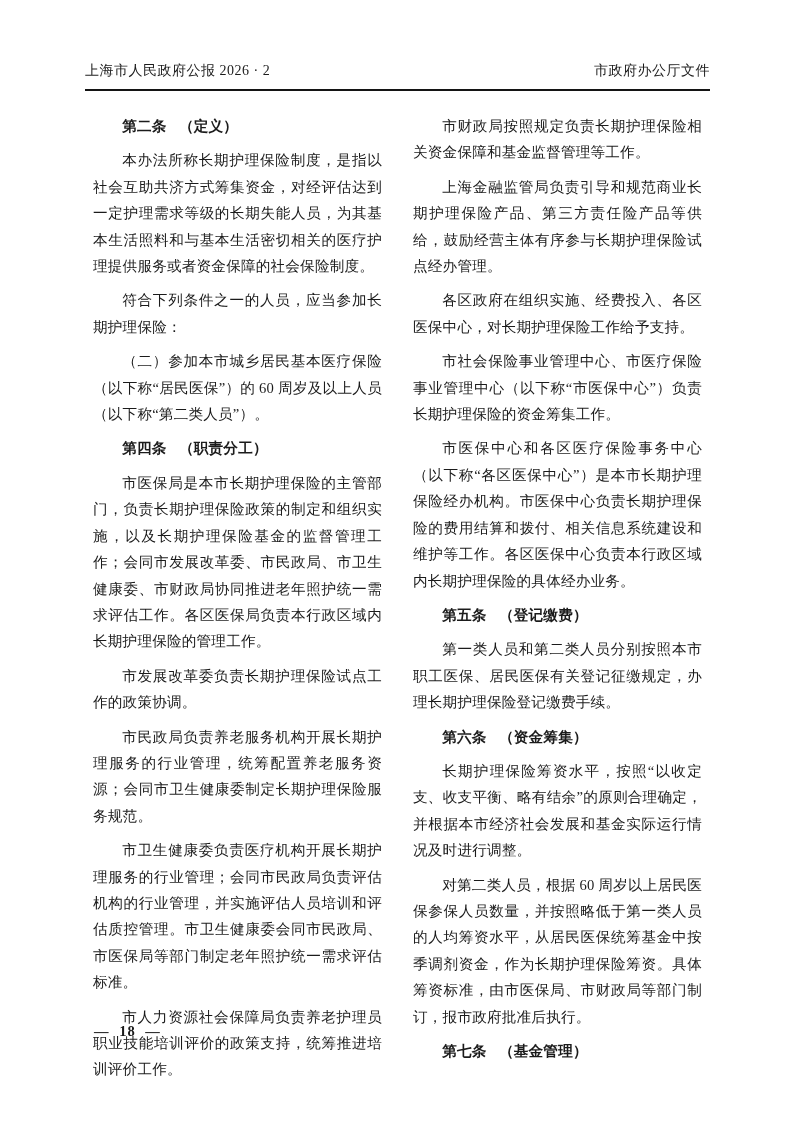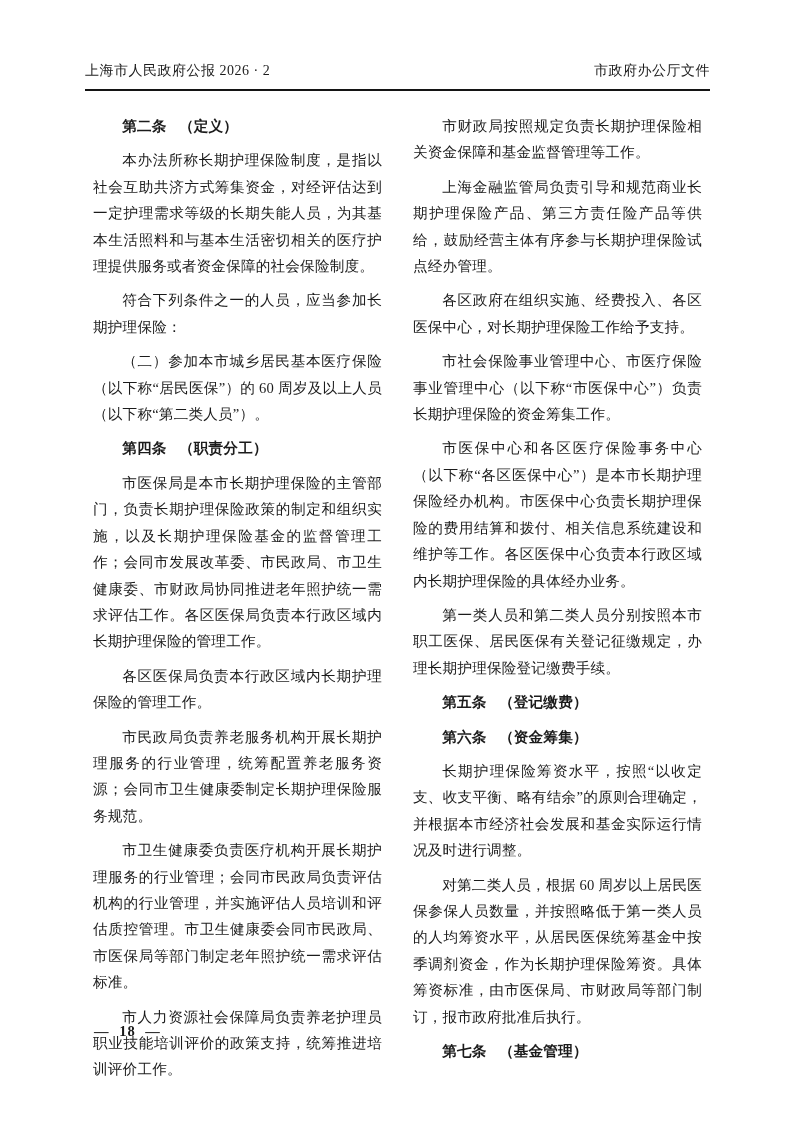--- a/index.html
+++ b/index.html
@@ -87,33 +87,33 @@
   <div class="header-rule"></div>
 
   <div class="columns">
     <div class="col">
         <p class="para heading"><span class="art-num">第二条</span><span class="art-title">（定义）</span></p>
         <p class="para body">本办法所称长期护理保险制度，是指以社会互助共济方式筹集资金，对经评估达到一定护理需求等级的长期失能人员，为其基本生活照料和与基本生活密切相关的医疗护理提供服务或者资金保障的社会保险制度。</p>
         <p class="para body">符合下列条件之一的人员，应当参加长期护理保险：</p>
         <p class="para body">（二）参加本市城乡居民基本医疗保险（以下称“居民医保”）的 60 周岁及以上人员（以下称“第二类人员”）。</p>
         <p class="para heading"><span class="art-num">第四条</span><span class="art-title">（职责分工）</span></p>
         <p class="para body">市医保局是本市长期护理保险的主管部门，负责长期护理保险政策的制定和组织实施，以及长期护理保险基金的监督管理工作；会同市发展改革委、市民政局、市卫生健康委、市财政局协同推进老年照护统一需求评估工作。各区医保局负责本行政区域内长期护理保险的管理工作。</p>
-        <p class="para body">各区医保局负责本行政区域内长期护理保险的管理工作。</p>
+        <p class="para body">市发展改革委负责长期护理保险试点工作的政策协调。</p>
         <p class="para body">市民政局负责养老服务机构开展长期护理服务的行业管理，统筹配置养老服务资源；会同市卫生健康委制定长期护理保险服务规范。</p>
         <p class="para body">市卫生健康委负责医疗机构开展长期护理服务的行业管理；会同市民政局负责评估机构的行业管理，并实施评估人员培训和评估质控管理。市卫生健康委会同市民政局、市医保局等部门制定老年照护统一需求评估标准。</p>
         <p class="para body">市人力资源社会保障局负责养老护理员职业技能培训评价的政策支持，统筹推进培训评价工作。</p>
       </div>
     <div class="col">
         <p class="para body">市财政局按照规定负责长期护理保险相关资金保障和基金监督管理等工作。</p>
         <p class="para body">上海金融监管局负责引导和规范商业长期护理保险产品、第三方责任险产品等供给，鼓励经营主体有序参与长期护理保险试点经办管理。</p>
         <p class="para body">各区政府在组织实施、经费投入、各区医保中心，对长期护理保险工作给予支持。</p>
         <p class="para body">市社会保险事业管理中心、市医疗保险事业管理中心（以下称“市医保中心”）负责长期护理保险的资金筹集工作。</p>
         <p class="para body">市医保中心和各区医疗保险事务中心（以下称“各区医保中心”）是本市长期护理保险经办机构。市医保中心负责长期护理保险的费用结算和拨付、相关信息系统建设和维护等工作。各区医保中心负责本行政区域内长期护理保险的具体经办业务。</p>
+        <p class="para heading"><span class="art-num">第五条</span><span class="art-title">（登记缴费）</span></p>
         <p class="para body">第一类人员和第二类人员分别按照本市职工医保、居民医保有关登记征缴规定，办理长期护理保险登记缴费手续。</p>
-        <p class="para heading"><span class="art-num">第五条</span><span class="art-title">（登记缴费）</span></p>
         <p class="para heading"><span class="art-num">第六条</span><span class="art-title">（资金筹集）</span></p>
         <p class="para body">长期护理保险筹资水平，按照“以收定支、收支平衡、略有结余”的原则合理确定，并根据本市经济社会发展和基金实际运行情况及时进行调整。</p>
         <p class="para body">对第二类人员，根据 60 周岁以上居民医保参保人员数量，并按照略低于第一类人员的人均筹资水平，从居民医保统筹基金中按季调剂资金，作为长期护理保险筹资。具体筹资标准，由市医保局、市财政局等部门制订，报市政府批准后执行。</p>
         <p class="para heading"><span class="art-num">第七条</span><span class="art-title">（基金管理）</span></p>
       </div>
   </div>
 
   <div class="page-number">— 18 —</div>
 
 </div>

